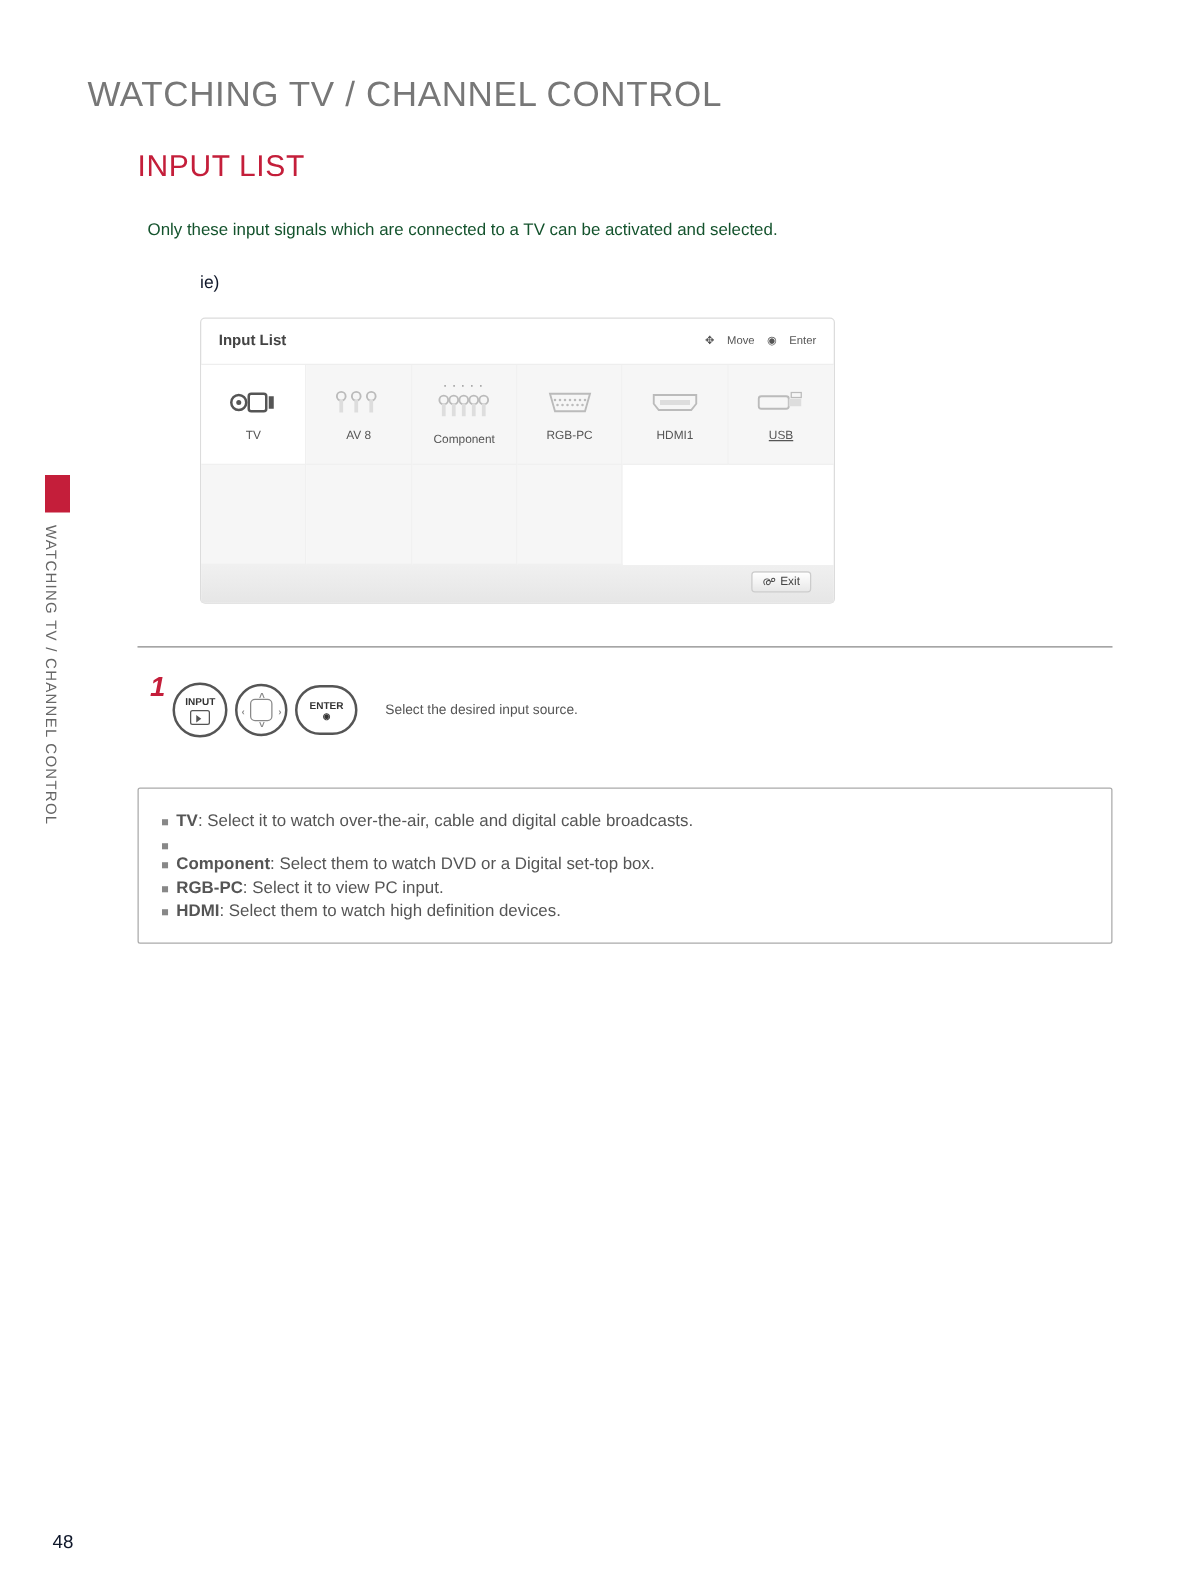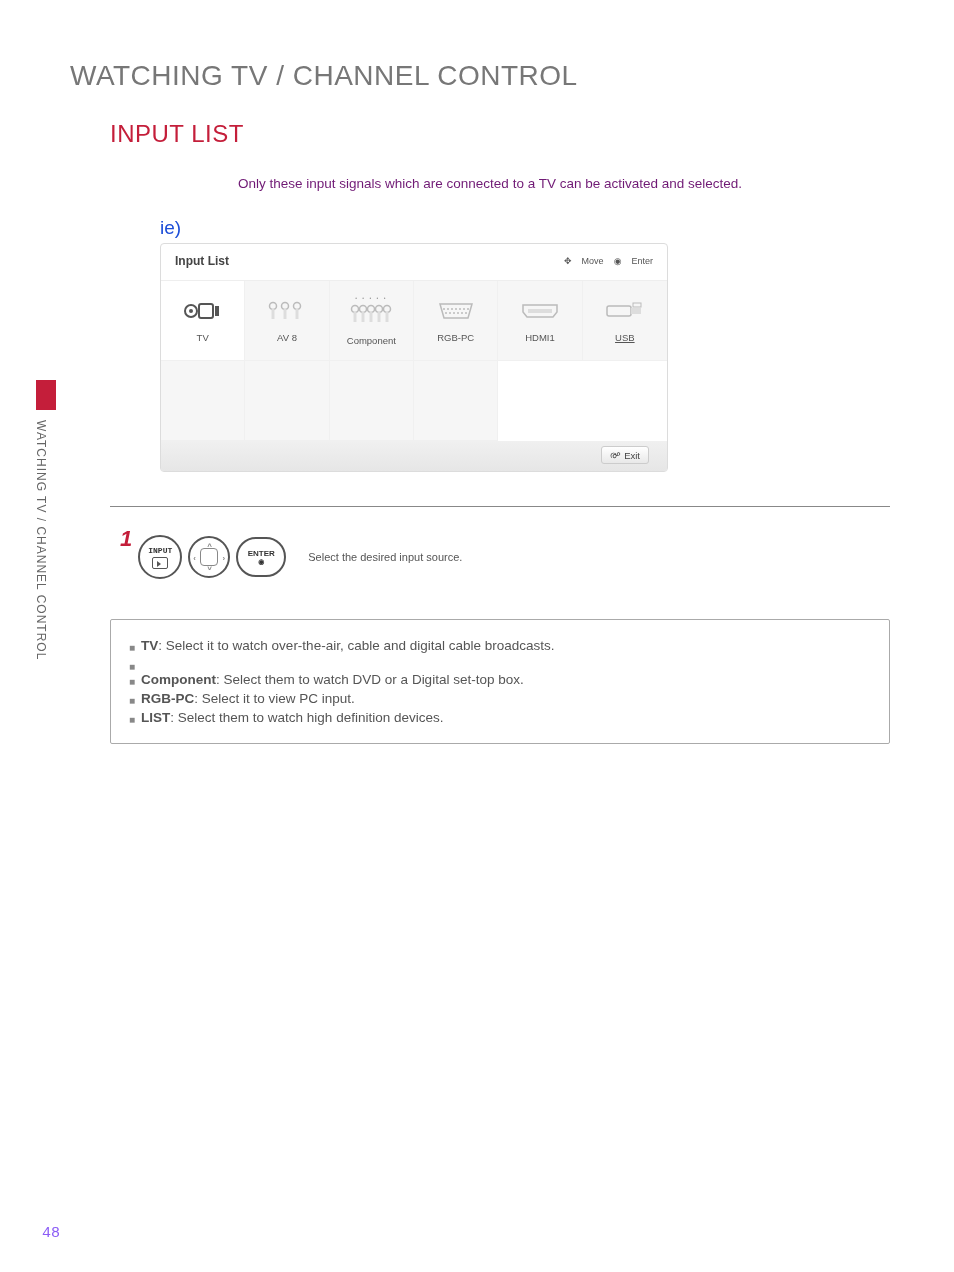--- a/index.html
+++ b/index.html
@@ -44,30 +44,29 @@
   .h2 {
     font-size: 24px;
     color: #c41e3a;
     font-weight: normal;
     letter-spacing: 0.5px;
     margin-left: 40px;
     margin-bottom: 28px;
   }
   .intro {
     font-size: 13.5px;
-    color: #701a75;
-    margin-left: 20px;
+    color: #14532d;
+    margin-left: 48px;
     margin-bottom: 26px;
-    text-align: center;
   }
   .ie {
-    font-size: 19px;
-    color: #1d4ed8;
+    font-size: 14px;
+    color: #0f172a;
     margin-left: 90px;
-    margin-bottom: 4px;
+    margin-bottom: 21px;
   }
   
   .panel {
     width: 508px;
     margin-left: 90px;
     border: 1px solid #dcdcdc;
     border-radius: 4px;
     background: #fff;
   }
   .panel-header {
@@ -127,21 +126,21 @@
   .step-row { display:flex; align-items:center; gap:6px; margin-left:50px; margin-bottom:40px;}
   .step-num {
     color:#c41e3a; font-size:22px; font-style:italic; font-weight:bold;
     position:relative; top:-18px;
   }
   .btn-oval {
     border:2px solid #555; border-radius:50%;
     display:flex; flex-direction:column; align-items:center; justify-content:center;
     font-size:8px; color:#333; font-weight:bold;
   }
-  .btn-input { width:44px; height:44px; border-radius:22px;font-family:Liberation Mono, monospace;}
+  .btn-input { width:44px; height:44px; border-radius:22px;}
   .btn-input .sub-icon {
     width:16px; height:12px; border:1.5px solid #555; border-radius:2px;
     margin-top:2px; position:relative;
   }
   .btn-input .sub-icon::after {
     content:""; position:absolute; left:4px; top:3px;
     border-left:4px solid #555; border-top:3px solid transparent; border-bottom:3px solid transparent;
   }
   .btn-dpad { width:42px; height:42px; border-radius:21px; position:relative;}
   .btn-dpad .inner {
@@ -152,21 +151,21 @@
   .btn-dpad .left{left:3px; top:16px;} .btn-dpad .right{right:3px; top:16px;}
   .btn-enter { width:50px; height:40px; border-radius:20px;}
   .step-text { font-size:11px; color:#555; margin-left:16px;}
   
   .desc-box {
     border:1px solid #aaa; border-radius:2px;
     margin-left:40px; padding:14px 18px;
   }
   .desc-item { font-size:13.5px; color:#555; margin:4px 0; display:flex;}
   .desc-item .sq { color:#888; margin-right:6px; font-size:10px; position:relative; top:4px;}
-  .page-num { position:absolute; left:42px; bottom:30px; font-size:15px; color:#8b5cf6;font-family:Liberation Mono, monospace;}
+  .page-num { position:absolute; left:42px; bottom:30px; font-size:15px; color:#0f172a;}
   
   svg { display:block; }
 </style>
 </head>
 <body>
 
 <div class="side-tab"></div>
 <div class="side-text">WATCHING TV / CHANNEL CONTROL</div>
 
 <div class="content">
@@ -316,18 +315,18 @@
       <div class="desc-item">
         <span class="sq">■</span>
         <span><b>Component</b>: Select them to watch DVD or a Digital set-top box.</span>
       </div>
       <div class="desc-item">
         <span class="sq">■</span>
         <span><b>RGB-PC</b>: Select it to view PC input.</span>
       </div>
       <div class="desc-item">
         <span class="sq">■</span>
-        <span><b>LIST</b>: Select them to watch high definition devices.</span>
+        <span><b>HDMI</b>: Select them to watch high definition devices.</span>
       </div>
     </div>
 </div>
 
 <div class="page-num">48</div>
 
 </body></html>

